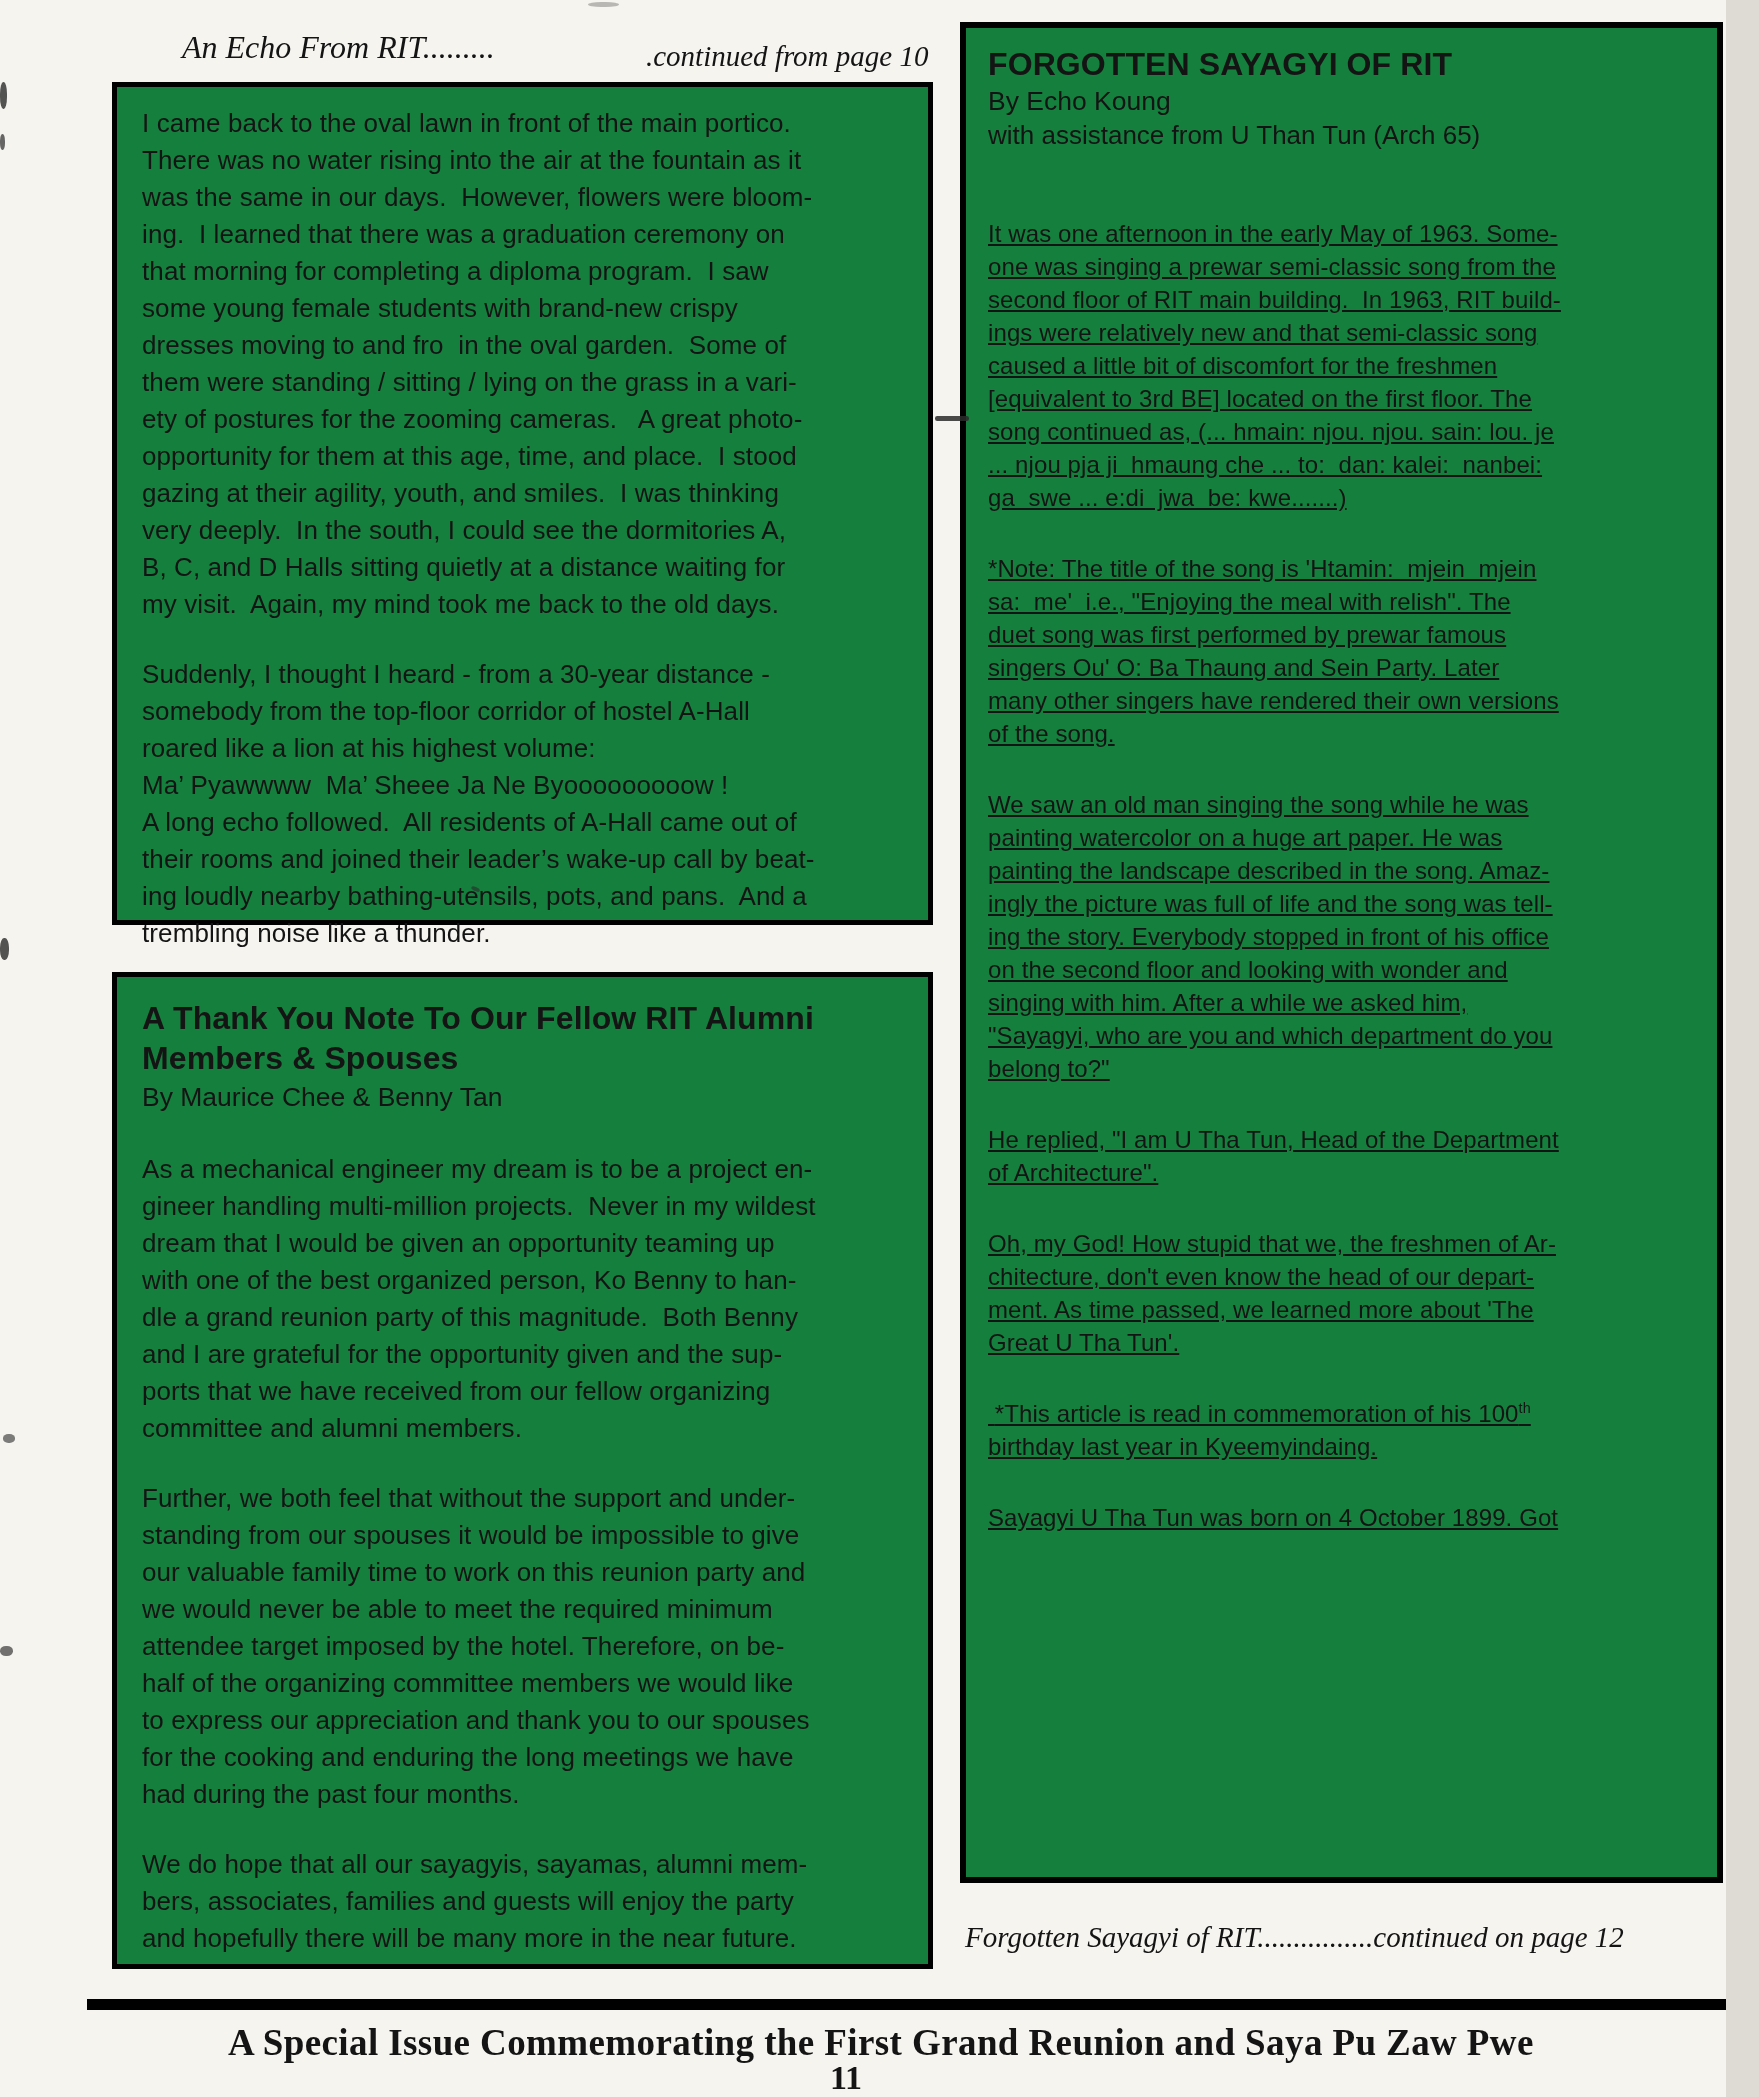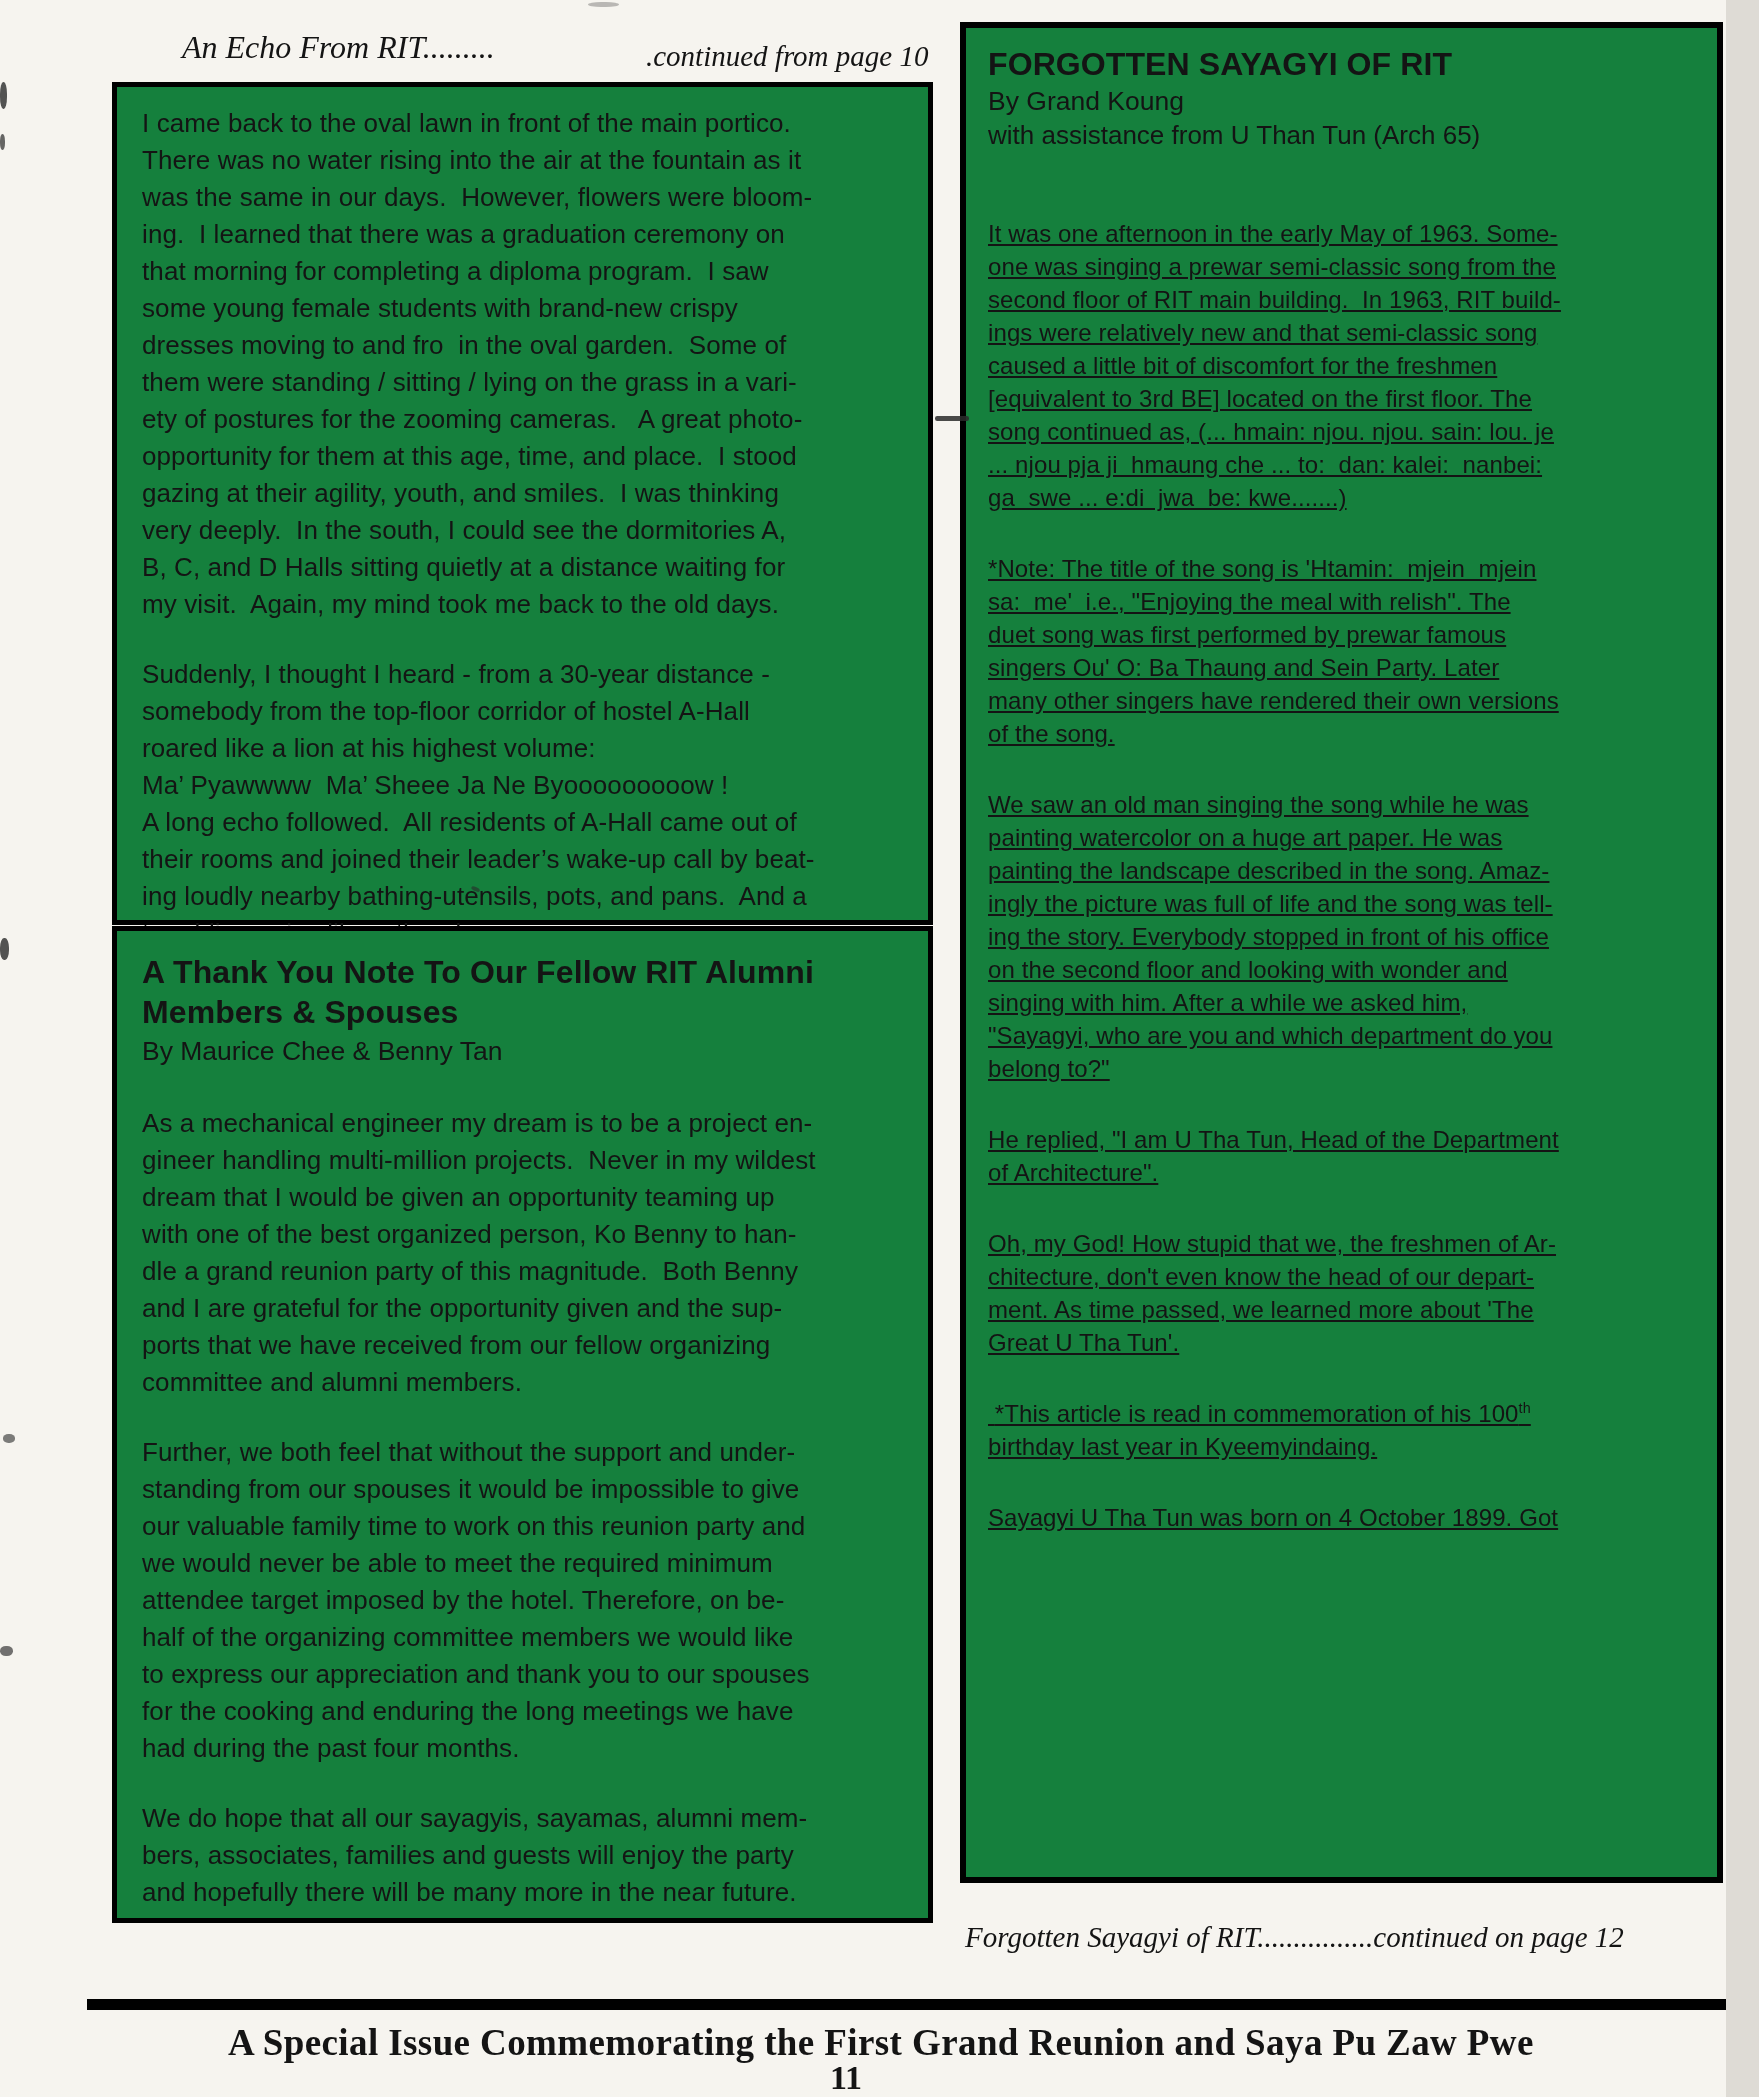--- a/index.html
+++ b/index.html
@@ -95,21 +95,21 @@
 roared like a lion at his highest volume:
 Ma’ Pyawwww  Ma’ Sheee Ja Ne Byooooooooow !
 A long echo followed.  All residents of A-Hall came out of
 their rooms and joined their leader’s wake-up call by beat-
 ing loudly nearby bathing-utensils, pots, and pans.  And a
 trembling noise like a thunder.</p>
       <div class="dots-row">• • • • • • •</div>
     </div>
   </div>
 
-  <div class="box" style="left:112px;top:926px;width:821px;height:997px;">
+  <div class="box" style="left:112px;top:972px;width:821px;height:997px;">
     <div class="thanks-inner">
       <h2 class="box-title">A Thank You Note To Our Fellow RIT Alumni
 Members &amp; Spouses</h2>
       <p class="byline">By Maurice Chee &amp; Benny Tan</p>
       <p class="body-text" style="margin-top:37px;">As a mechanical engineer my dream is to be a project en-
 gineer handling multi-million projects.  Never in my wildest
 dream that I would be given an opportunity teaming up
 with one of the best organized person, Ko Benny to han-
 dle a grand reunion party of this magnitude.  Both Benny
 and I are grateful for the opportunity given and the sup-
@@ -126,21 +126,21 @@
 had during the past four months.</p>
       <p class="body-text gap">We do hope that all our sayagyis, sayamas, alumni mem-
 bers, associates, families and guests will enjoy the party
 and hopefully there will be many more in the near future.</p>
     </div>
   </div>
 
   <div class="box" style="left:960px;top:22px;width:763px;height:1861px;border-width:6.6px;">
     <div class="sayagyi-inner">
       <h1 class="forgot-title">FORGOTTEN SAYAGYI OF RIT</h1>
-      <p class="byline" style="margin:0;">By Grand Koung</p>
+      <p class="byline" style="margin:0;">By Echo Koung</p>
       <p class="byline2">with assistance from U Than Tun (Arch 65)</p>
       <p class="body-text" style="margin-top:65px;">It was one afternoon in the early May of 1963. Some-
 one was singing a prewar semi-classic song from the
 second floor of RIT main building.  In 1963, RIT build-
 ings were relatively new and that semi-classic song
 caused a little bit of discomfort for the freshmen
 [equivalent to 3rd BE] located on the first floor. The
 song continued as, (... hmain: njou. njou. sain: lou. je
 ... njou pja ji  hmaung che ... to:  dan: kalei:  nanbei:
 ga  swe ... e:di  jwa  be: kwe.......)</p>

